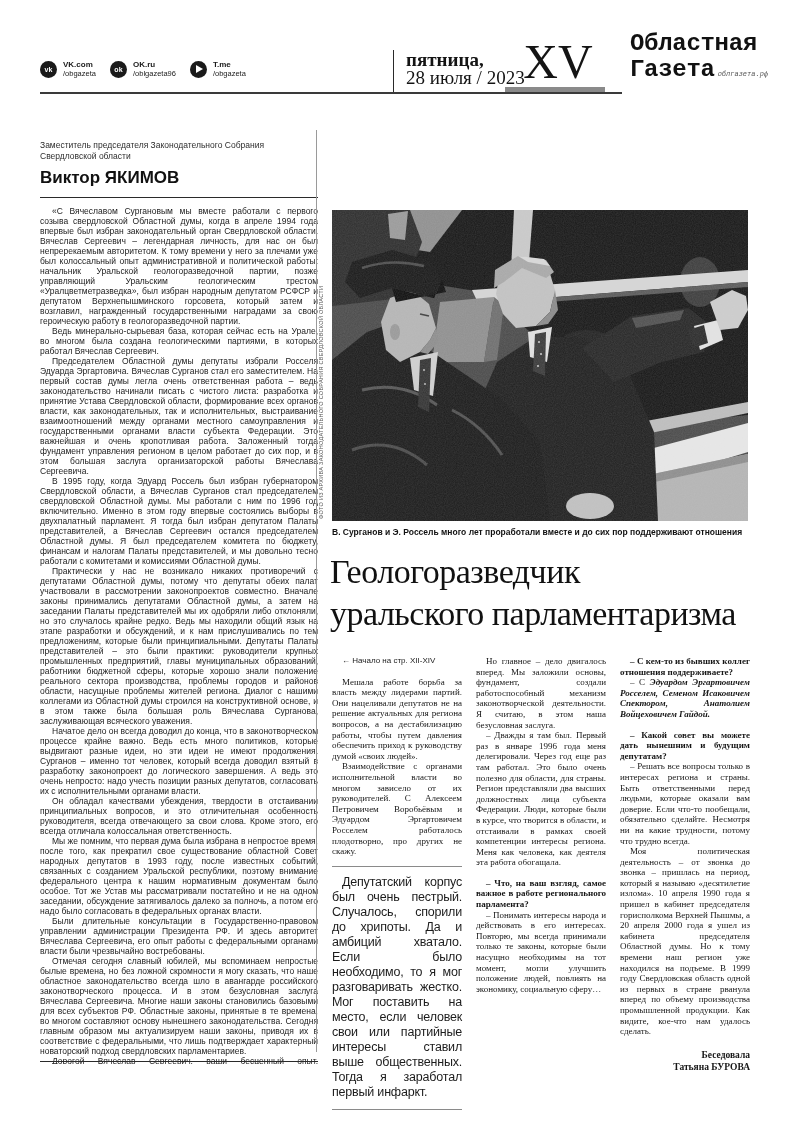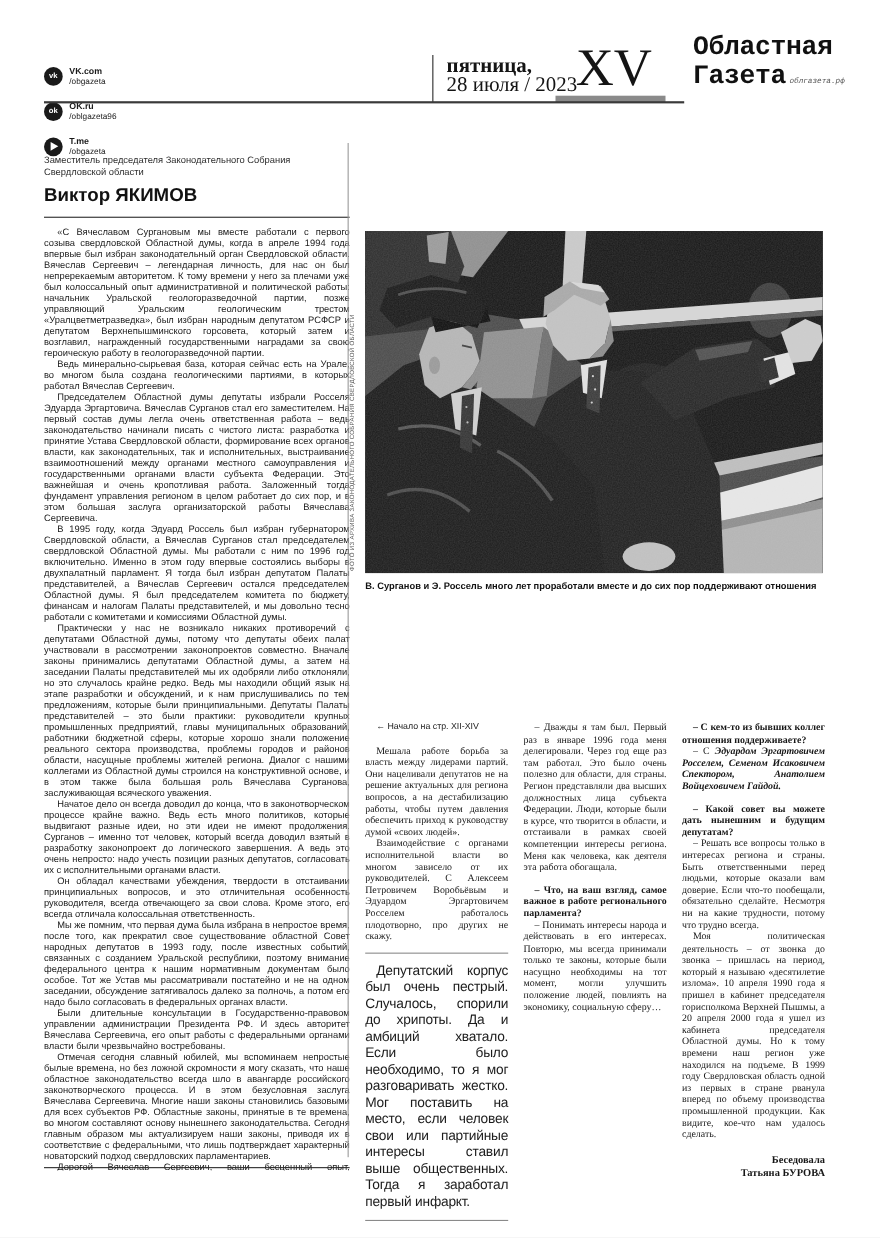--- a/index.html
+++ b/index.html
@@ -1,20 +1,20 @@
 <!DOCTYPE html>
 <html lang="ru"><head>
 <meta charset="utf-8">
 <style>
   * { margin:0; padding:0; box-sizing:border-box; }
   body { background:#e8e8e8; font-family:"Liberation Sans", sans-serif; }
   .page { position:relative; width:800px; height:1125px; margin:0 auto; background:#fff; overflow:hidden; color:#1a1a1a; }
 
   
-  .social { position:absolute; left:40px; top:60px; display:flex; gap:14px;flex-direction:column; }
+  .social { position:absolute; left:40px; top:60px; display:flex; gap:14px; }
   .social-item { display:flex; align-items:center; gap:6px; }
   .s-icon { width:17px; height:17px; border-radius:50%; background:#1a1a1a; color:#fff;
             display:flex; align-items:center; justify-content:center;
             font-size:7px; font-weight:bold; letter-spacing:0; }
   .tg-tri { width:0; height:0; border-left:7px solid #fff; border-top:4px solid transparent; border-bottom:4px solid transparent; margin-left:2px; }
   .s-text { font-size:7.5px; line-height:9px; color:#1a1a1a; }
   .s-text b { display:block; font-size:8px; }
   .hdr-vline { position:absolute; left:393px; top:50px; width:1px; height:43px; background:#2a2a2a; }
   .hdr-date { position:absolute; left:406px; top:51px; font-family:"Liberation Serif", serif; font-size:19px; line-height:18px; color:#141414; }
   .hdr-date .d1 { font-weight:bold; }
@@ -193,31 +193,36 @@
         <polygon points="60,78 102,88 110,70 114,82 64,92" fill="#0e0e0e"></polygon>
         <path d="M30,58 Q60,48 92,56" stroke="#4d4d4d" stroke-width="2.5" fill="none"></path>
       </g>
 
       <rect width="416" height="311" filter="url(#grain)"></rect>
     </svg>
   </figure>
 
   <div class="caption">В. Сурганов и Э. Россель много лет проработали вместе и до сих пор поддерживают отношения</div>
 
+  <h1 class="headline">
+    <div>Геологоразведчик</div>
+    <div>уральского парламентаризма</div>
+  </h1>
 
   <div class="col col1">
     <p class="continuation"><span>←</span> <span>Начало на стр. XII-XIV</span></p>
     <p>Мешала работе борьба за власть между лидерами партий. Они нацеливали депутатов не на решение актуальных для региона вопросов, а на дестабилизацию работы, чтобы путем давления обеспечить приход к руководству думой «своих людей».</p>
     <p>Взаимодействие с органами исполнительной власти во многом зависело от их руководителей. С Алексеем Петровичем Воробьёвым и Эдуардом Эргартовичем Росселем работалось плодотворно, про других не скажу.</p>
     <hr class="pq-rule">
     <p class="pull-quote">Депутатский корпус был очень пестрый. Случалось, спорили до хрипоты. Да и амбиций хватало. Если было необходимо, то я мог разговаривать жестко. Мог поставить на место, если человек свои или партийные интересы ставил выше общественных. Тогда я заработал первый инфаркт.</p>
     <hr class="pq-rule">
   </div>
 
   <div class="col col2">
+    <p>Но главное – дело двигалось вперед. Мы заложили основы, фундамент, создали работоспособный механизм законотворческой деятельности. Я считаю, в этом наша безусловная заслуга.</p>
     <p>– Дважды я там был. Первый раз в январе 1996 года меня делегировали. Через год еще раз там работал. Это было очень полезно для области, для страны. Регион представляли два высших должностных лица субъекта Федерации. Люди, которые были в курсе, что творится в области, и отстаивали в рамках своей компетенции интересы региона. Меня как человека, как деятеля эта работа обогащала.</p>
     <p class="q">– Что, на ваш взгляд, самое важное в работе регионального парламента?</p>
     <p>– Понимать интересы народа и действовать в его интересах. Повторю, мы всегда принимали только те законы, которые были насущно необходимы на тот момент, могли улучшить положение людей, повлиять на экономику, социальную сферу…</p>
   </div>
 
   <div class="col col3">
     <p class="q" style="margin-top:0">– С кем-то из бывших коллег отношения поддерживаете?</p>
     <p><span>– С </span><span class="names">Эдуардом Эргартовичем Росселем, Семеном Исаковичем Спектором, Анатолием Войцеховичем Гайдой.</span></p>
     <p class="q">– Какой совет вы можете дать нынешним и будущим депутатам?</p>
     <p>– Решать все вопросы только в интересах региона и страны. Быть ответственными перед людьми, которые оказали вам доверие. Если что-то пообещали, обязательно сделайте. Несмотря ни на какие трудности, потому что трудно всегда.</p>

